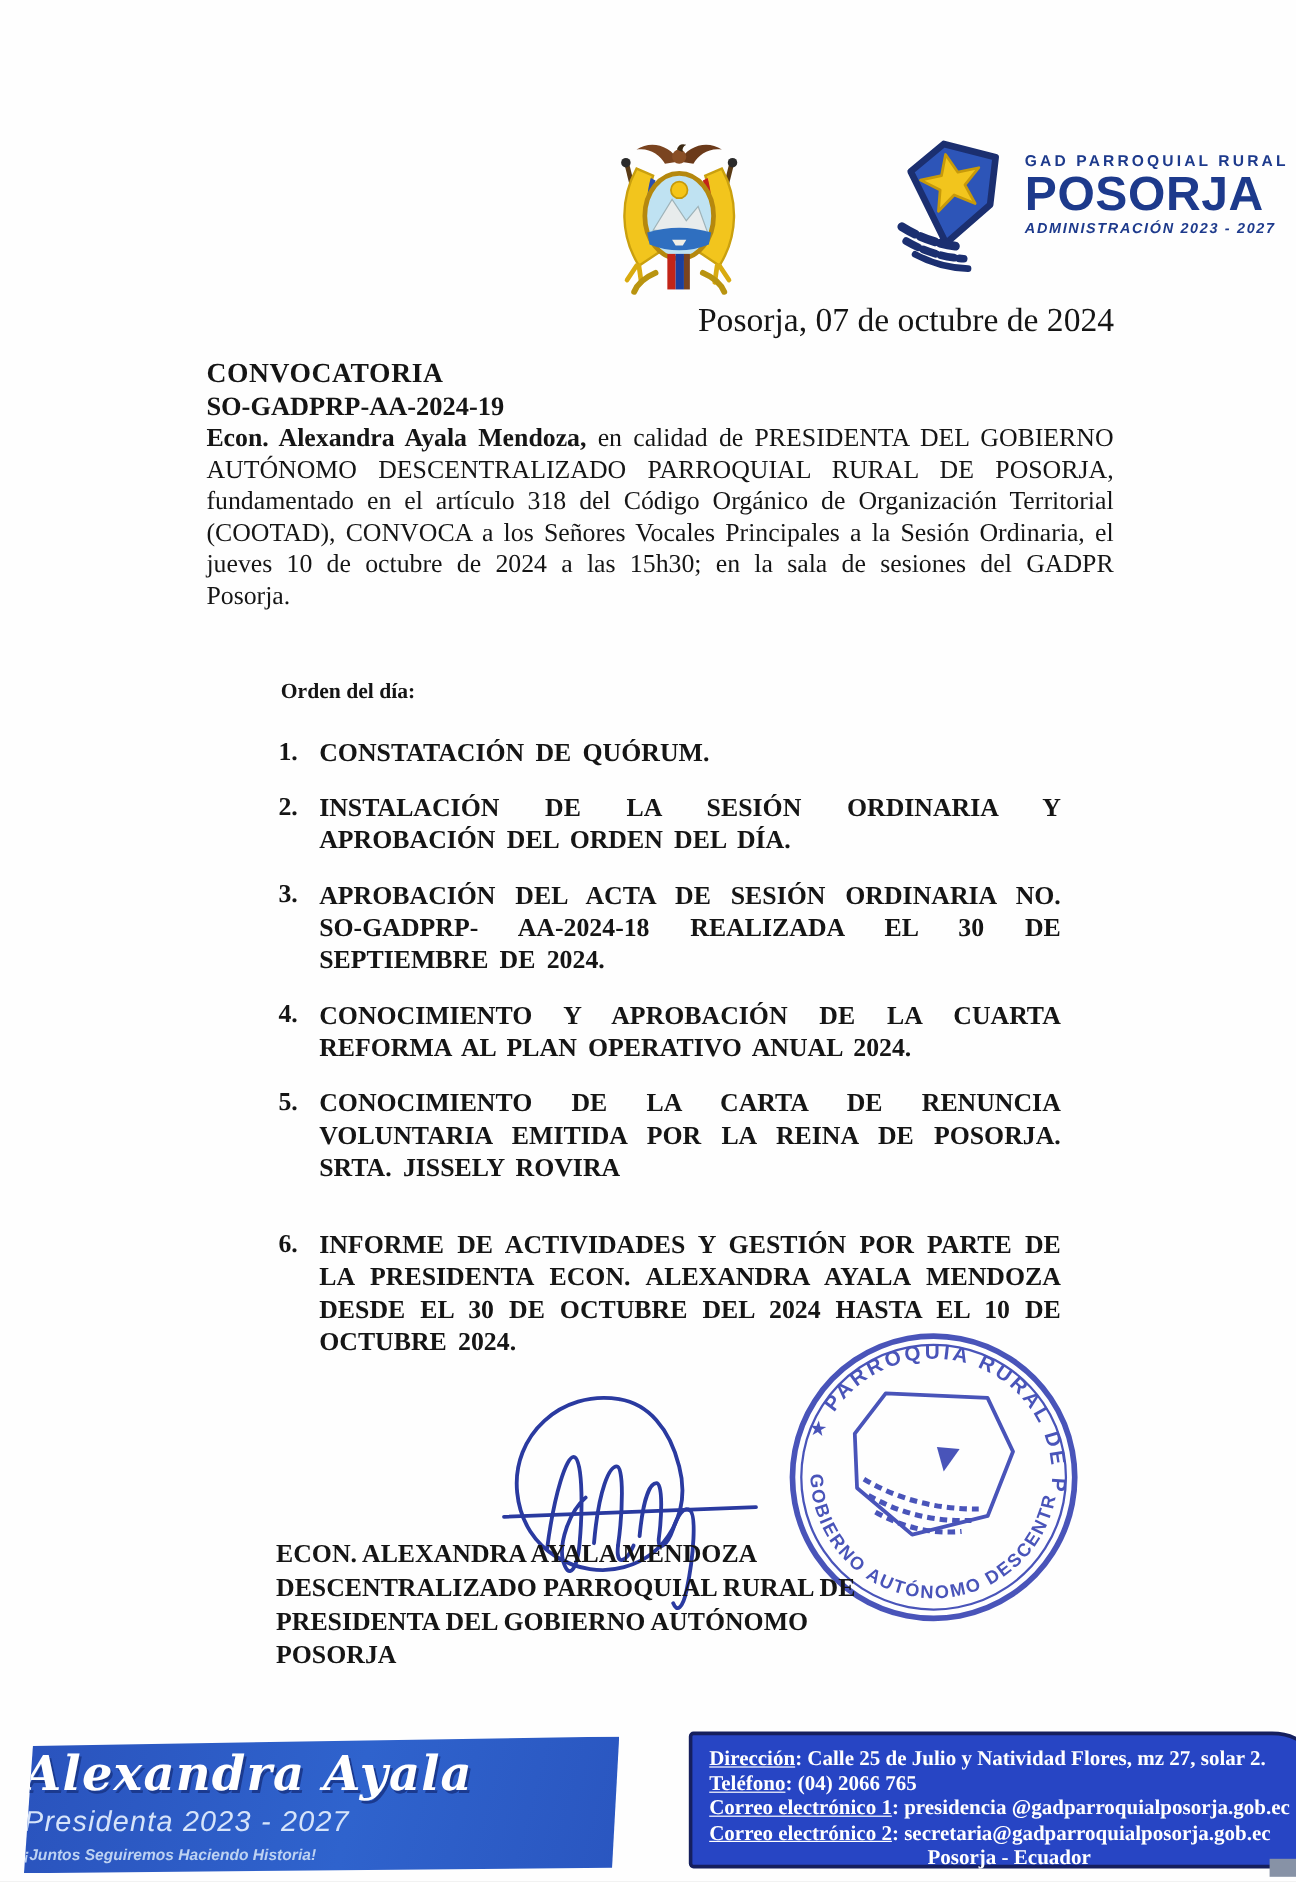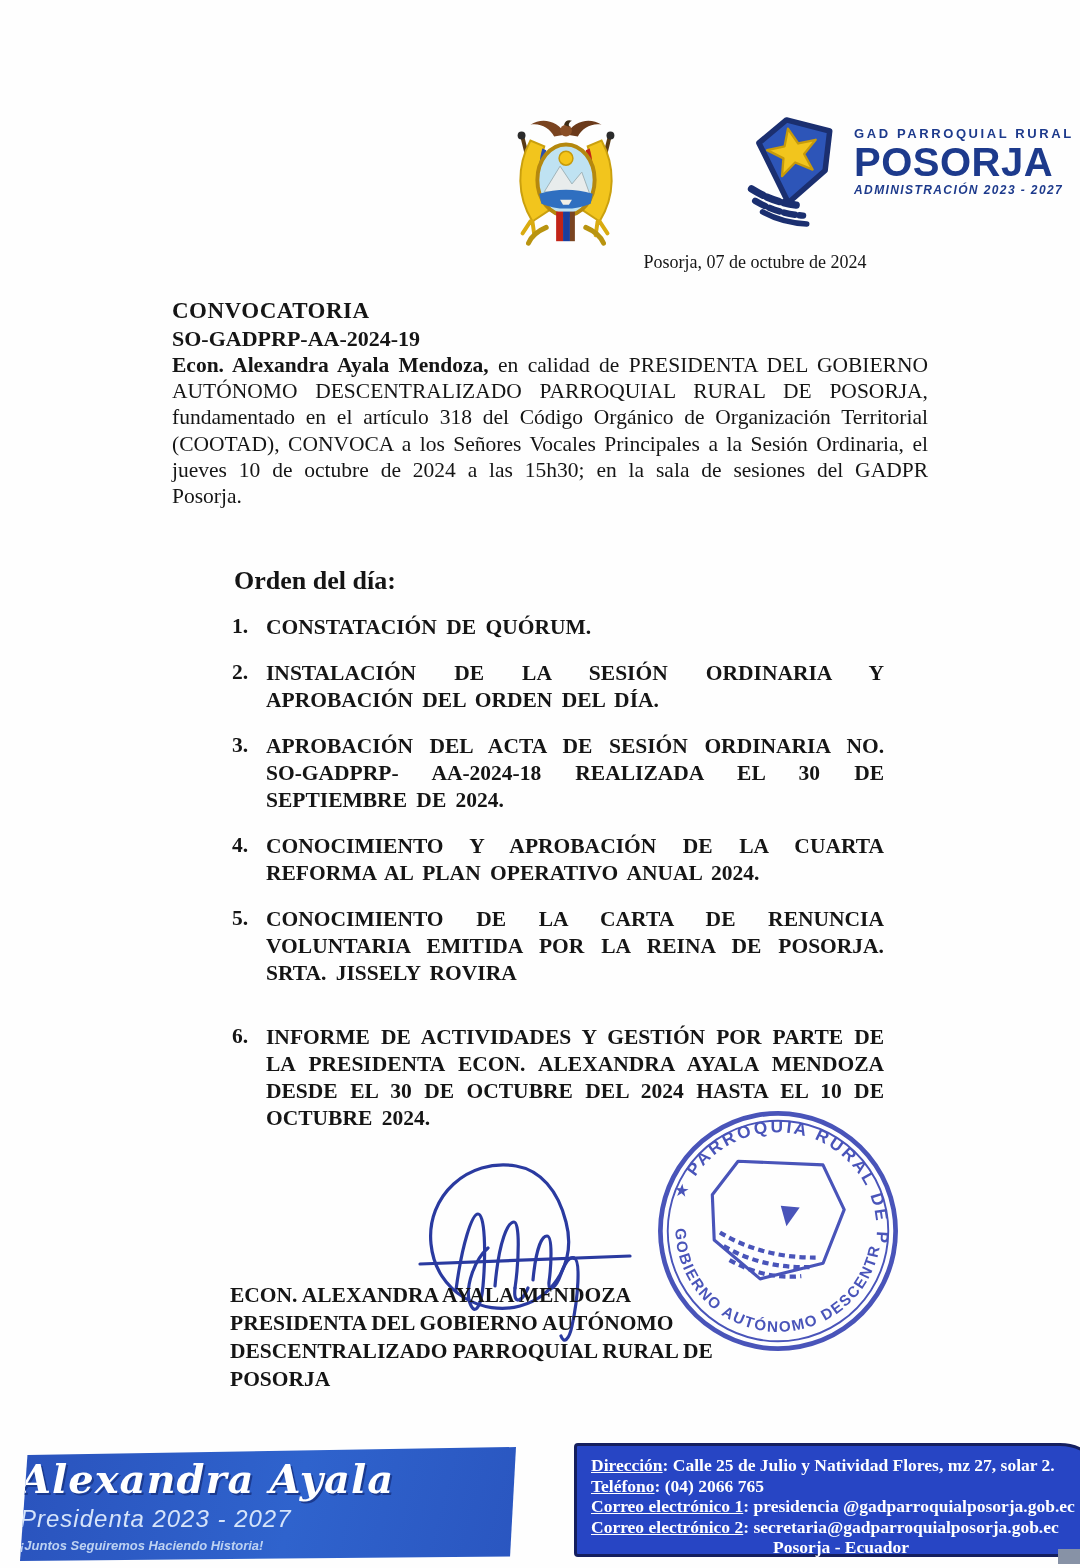--- a/index.html
+++ b/index.html
@@ -15,32 +15,32 @@
   }
   
   .coat-of-arms { position: absolute; left: 487px; top: 108px; width: 158px; height: 140px; }
   .logo-block { position: absolute; left: 746px; top: 112px; width: 310px; display: flex; align-items: flex-start; gap: 16px; }
   .logo-shield { width: 92px; height: 118px; flex: 0 0 auto; }
   .logo-text { padding-top: 14px; font-family: "Liberation Sans", sans-serif; color: #1d3a8c; }
   .logo-small { font-size: 13px; font-weight: bold; letter-spacing: 2.6px; white-space: nowrap; }
   .logo-name { font-size: 40px; font-weight: bold; letter-spacing: 0.5px; line-height: 1.05; white-space: nowrap; }
   .logo-admin { font-size: 12px; font-weight: bold; letter-spacing: 1.4px; font-style: italic; white-space: nowrap; }
   
-  .date-line { position: absolute; left: 455px; top: 252px; width: 600px; text-align: center; font-size: 18px; }
+  .date-line { position: absolute; left: 455px; top: 252px; width: 600px; text-align: center; font-size: 28px; }
   .title-block { position: absolute; left: 172px; top: 298px; width: 756px; text-align: left; }
   .doc-title { font-size: 23px; font-weight: bold; letter-spacing: 0.5px; }
   .doc-ref { font-size: 22px; font-weight: bold; margin-top: 2px; }
   
   .body-par {
     position: absolute; left: 172px; top: 352px; width: 756px;
     font-size: 21.5px; line-height: 26.2px; text-align: justify; word-spacing: 3px;
   }
   .body-par strong { font-weight: bold; }
   
-  .agenda-heading { position: absolute; left: 234px; top: 566px; font-size: 26px; font-weight: bold; }
+  .agenda-heading { position: absolute; left: 234px; top: 566px; font-size: 18px; font-weight: bold; }
   .agenda { position: absolute; left: 232px; top: 614px; width: 652px; }
   .agenda-item { display: flex; margin-bottom: 19px; }
   .agenda-num { flex: 0 0 34px; font-size: 21.5px; font-weight: bold; }
   .agenda-text { flex: 1; font-size: 21.5px; font-weight: bold; line-height: 27px; text-align: justify; word-spacing: 4px; }
   .agenda-item.gap-before { margin-top: 37px; }
   
   .signature-svg { position: absolute; left: 398px; top: 1148px; width: 255px; height: 195px; }
   .stamp { position: absolute; left: 652px; top: 1105px; width: 252px; height: 252px; transform: rotate(11deg); opacity: 0.92; }
   .sig-block { position: absolute; left: 230px; top: 1281px; width: 620px; text-align: left; font-weight: bold; font-size: 21.5px; line-height: 28px; }
   
@@ -195,22 +195,22 @@
     <text font-family="Liberation Sans, DejaVu Sans, sans-serif" font-size="16.5" font-weight="bold" fill="#3a46b4" letter-spacing="2.5">
       <textPath href="#arcTop" startOffset="4%">★ PARROQUIA RURAL DE POSORJA ★</textPath>
     </text>
     <text font-family="Liberation Sans, DejaVu Sans, sans-serif" font-size="14.5" font-weight="bold" fill="#3a46b4" letter-spacing="1.5">
       <textPath href="#arcBot" startOffset="6%">GOBIERNO AUTÓNOMO DESCENTRALIZADO</textPath>
     </text>
   </svg>
 
   <div class="sig-block">
     <div>ECON. ALEXANDRA AYALA MENDOZA</div>
+    <div>DESCENTRALIZADO PARROQUIAL RURAL DE</div>
     <div>PRESIDENTA DEL GOBIERNO AUTÓNOMO</div>
-    <div>DESCENTRALIZADO PARROQUIAL RURAL DE</div>
     <div>POSORJA</div>
   </div>
 
   <div class="footer-banner">
     <div class="banner-name">Alexandra Ayala</div>
     <div class="banner-role">Presidenta 2023 - 2027</div>
     <div class="banner-slogan">¡Juntos Seguiremos Haciendo Historia!</div>
   </div>
 
   <div class="contact-box">

